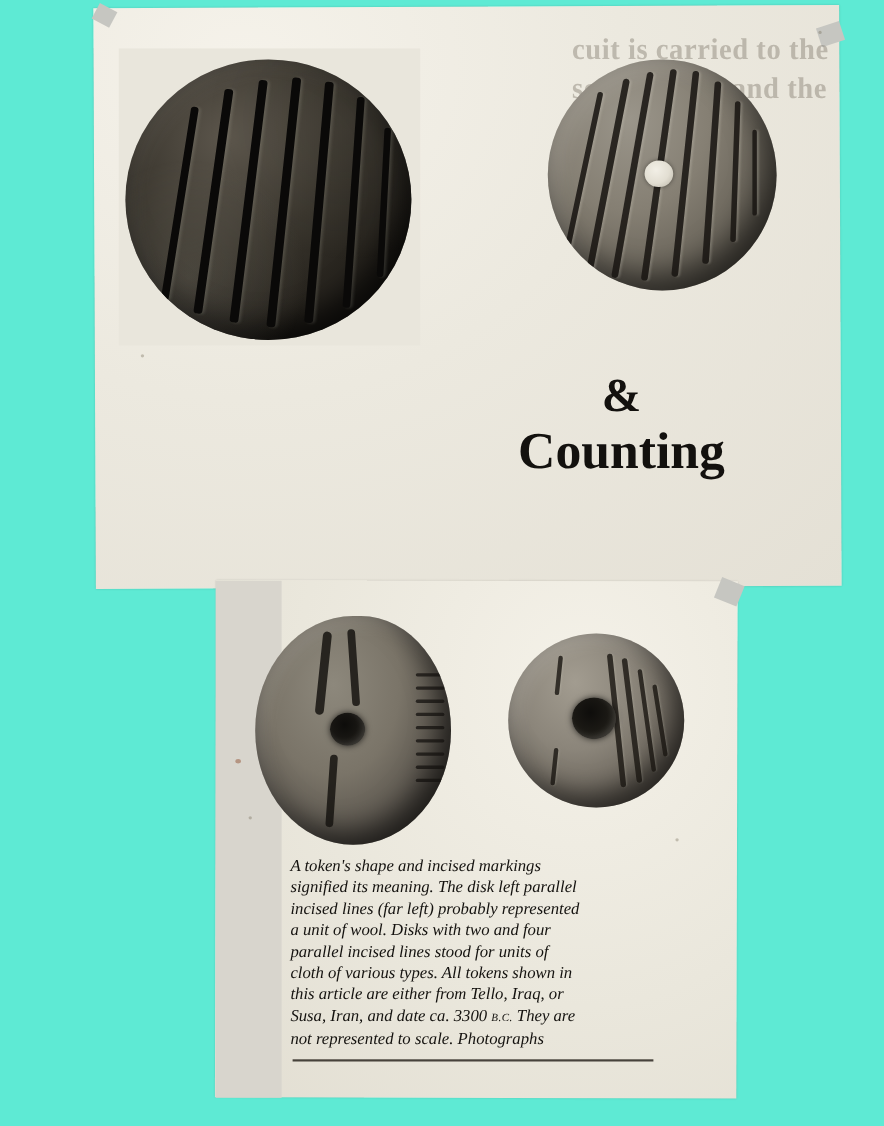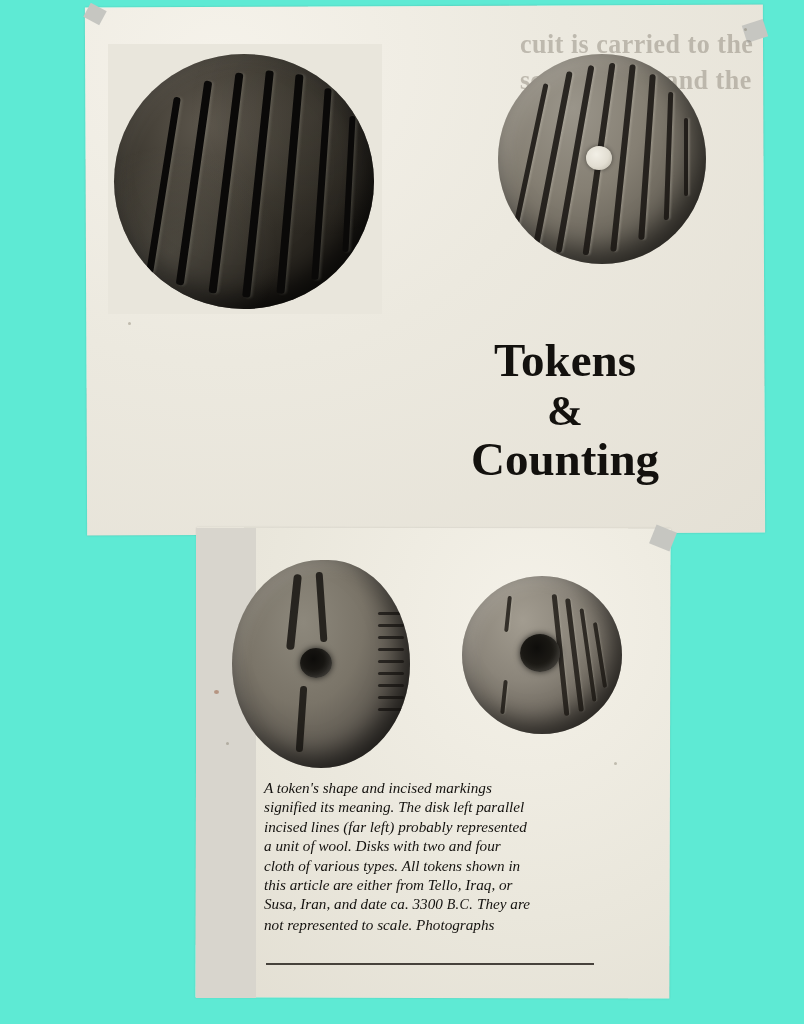--- a/index.html
+++ b/index.html
@@ -91,21 +91,21 @@
     width: 330px;
     font-family: "Liberation Serif", serif;
     font-style: italic;
     font-size: 15.2px;
     line-height: 19.4px;
     color: #14120f;
     text-align: left;
   }
   .caption .sc {
     font-style: italic;
-    font-size: 14px;
+    font-size: 10px;
     letter-spacing: 0.4px;
   }
   .rule {
     position: absolute;
     left: 266px;
     top: 963px;
     width: 328px;
     height: 2px;
     background: #2a2620;
     opacity: 0.85;
@@ -317,21 +317,20 @@
       <div class="line-tr" style="left:98px;  top:8px;  width:6px; height:194px; transform:rotate(8deg);"></div>
       <div class="line-tr" style="left:122px; top:10px; width:6px; height:188px; transform:rotate(6deg);"></div>
       <div class="line-tr" style="left:146px; top:20px; width:6px; height:166px; transform:rotate(4deg);"></div>
       <div class="line-tr" style="left:168px; top:38px; width:5px; height:128px; transform:rotate(2deg);"></div>
       <div class="line-tr" style="left:186px; top:64px; width:4px; height:78px;  transform:rotate(0deg);"></div>
       <div class="hole-tr"></div>
     </div>
   </div>
 
   <div class="headline">
-    <div class="l1">Tokens</div>
     <div class="l2">&amp;</div>
     <div class="l3">Counting</div>
   </div>
 
   <div class="photo photo-bl">
     <div class="disk-bl">
       <div class="gash-bl" style="left:58px; top:14px; width:8px; height:76px; transform:rotate(6deg);"></div>
       <div class="gash-bl" style="left:86px; top:12px; width:7px; height:70px; transform:rotate(-4deg);"></div>
       <div class="gash-bl" style="left:66px; top:126px; width:7px; height:66px; transform:rotate(4deg);"></div>
       <div class="ribs-bl">
@@ -359,20 +358,21 @@
       <div class="line-br" style="left:40px;  top:104px; width:4px; height:34px; transform:rotate(6deg);"></div>
       <div class="hole-br"></div>
     </div>
   </div>
 
   <div class="caption">
     <div>A token's shape and incised markings</div>
     <div>signified its meaning. The disk left parallel</div>
     <div>incised lines (far left) probably represented</div>
     <div>a unit of wool. Disks with two and four</div>
+    <div>parallel incised lines stood for units of</div>
     <div>cloth of various types. All tokens shown in</div>
     <div>this article are either from Tello, Iraq, or</div>
     <div>
       <span>Susa, Iran, and date ca. 3300&nbsp;</span><span class="sc">B.C.</span><span>&nbsp;They are</span>
     </div>
     <div>not represented to scale. Photographs</div>
   </div>
   <div class="rule"></div>
 
   <div class="speckle" style="left:214px; top:690px; width:5px; height:4px; background:rgba(140,70,40,0.45);"></div>

